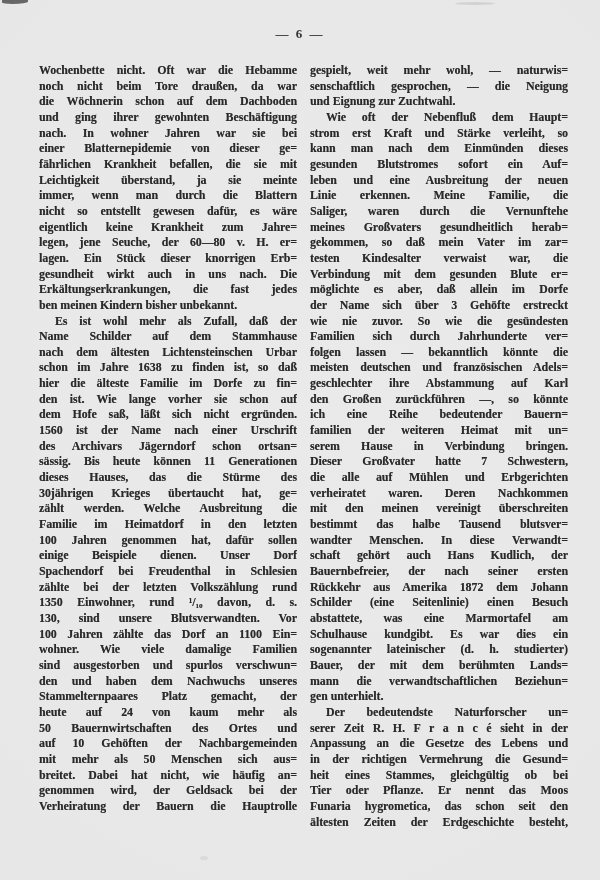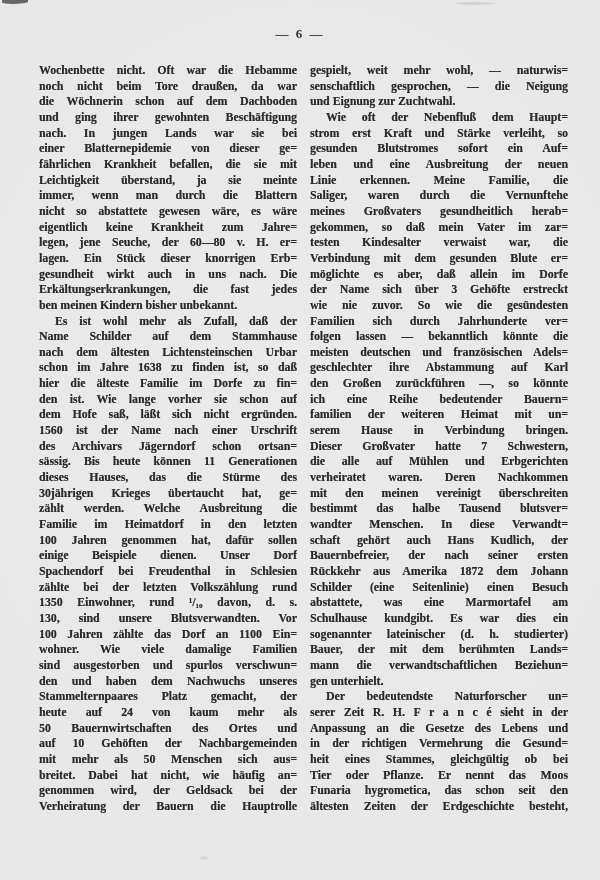--- a/index.html
+++ b/index.html
@@ -84,26 +84,26 @@
 <div class="artifact smudge-bottom"></div>
 
 <div class="page-number">— 6 —</div>
 
 <div class="columns">
   <div class="column">
       <div class="line">Wochenbette nicht. Oft war die Hebamme</div>
       <div class="line">noch nicht beim Tore draußen, da war</div>
       <div class="line">die Wöchnerin schon auf dem Dachboden</div>
       <div class="line">und ging ihrer gewohnten Beschäftigung</div>
-      <div class="line">nach. In jungen Lands war sie bei</div>
+      <div class="line">nach. In wohner Jahren war sie bei</div>
       <div class="line">einer Blatternepidemie von dieser ge=</div>
       <div class="line">fährlichen Krankheit befallen, die sie mit</div>
       <div class="line">Leichtigkeit überstand, ja sie meinte</div>
       <div class="line">immer, wenn man durch die Blattern</div>
-      <div class="line">nicht so abstattete gewesen wäre, es wäre</div>
+      <div class="line">nicht so entstellt gewesen dafür, es wäre</div>
       <div class="line">eigentlich keine Krankheit zum Jahre=</div>
       <div class="line">legen, jene Seuche, der 60—80 v. H. er=</div>
       <div class="line">lagen. Ein Stück dieser knorrigen Erb=</div>
       <div class="line">gesundheit wirkt auch in uns nach. Die</div>
       <div class="line">Erkältungserkrankungen, die fast jedes</div>
       <div class="line end">ben meinen Kindern bisher unbekannt.</div>
       <div class="line indent">Es ist wohl mehr als Zufall, daß der</div>
       <div class="line">Name Schilder auf dem Stammhause</div>
       <div class="line">nach dem ältesten Lichtensteinschen Urbar</div>
       <div class="line">schon im Jahre 1638 zu finden ist, so daß</div>
@@ -135,20 +135,21 @@
       <div class="line">breitet. Dabei hat nicht, wie häufig an=</div>
       <div class="line">genommen wird, der Geldsack bei der</div>
       <div class="line">Verheiratung der Bauern die Hauptrolle</div>
     </div>
   <div class="column">
       <div class="line">gespielt, weit mehr wohl, — naturwis=</div>
       <div class="line">senschaftlich gesprochen, — die Neigung</div>
       <div class="line end">und Eignung zur Zuchtwahl.</div>
       <div class="line indent">Wie oft der Nebenfluß dem Haupt=</div>
       <div class="line">strom erst Kraft und Stärke verleiht, so</div>
+      <div class="line">kann man nach dem Einmünden dieses</div>
       <div class="line">gesunden Blutstromes sofort ein Auf=</div>
       <div class="line">leben und eine Ausbreitung der neuen</div>
       <div class="line">Linie erkennen. Meine Familie, die</div>
       <div class="line">Saliger, waren durch die Vernunftehe</div>
       <div class="line">meines Großvaters gesundheitlich herab=</div>
       <div class="line">gekommen, so daß mein Vater im zar=</div>
       <div class="line">testen Kindesalter verwaist war, die</div>
       <div class="line">Verbindung mit dem gesunden Blute er=</div>
       <div class="line">möglichte es aber, daß allein im Dorfe</div>
       <div class="line">der Name sich über 3 Gehöfte erstreckt</div>

